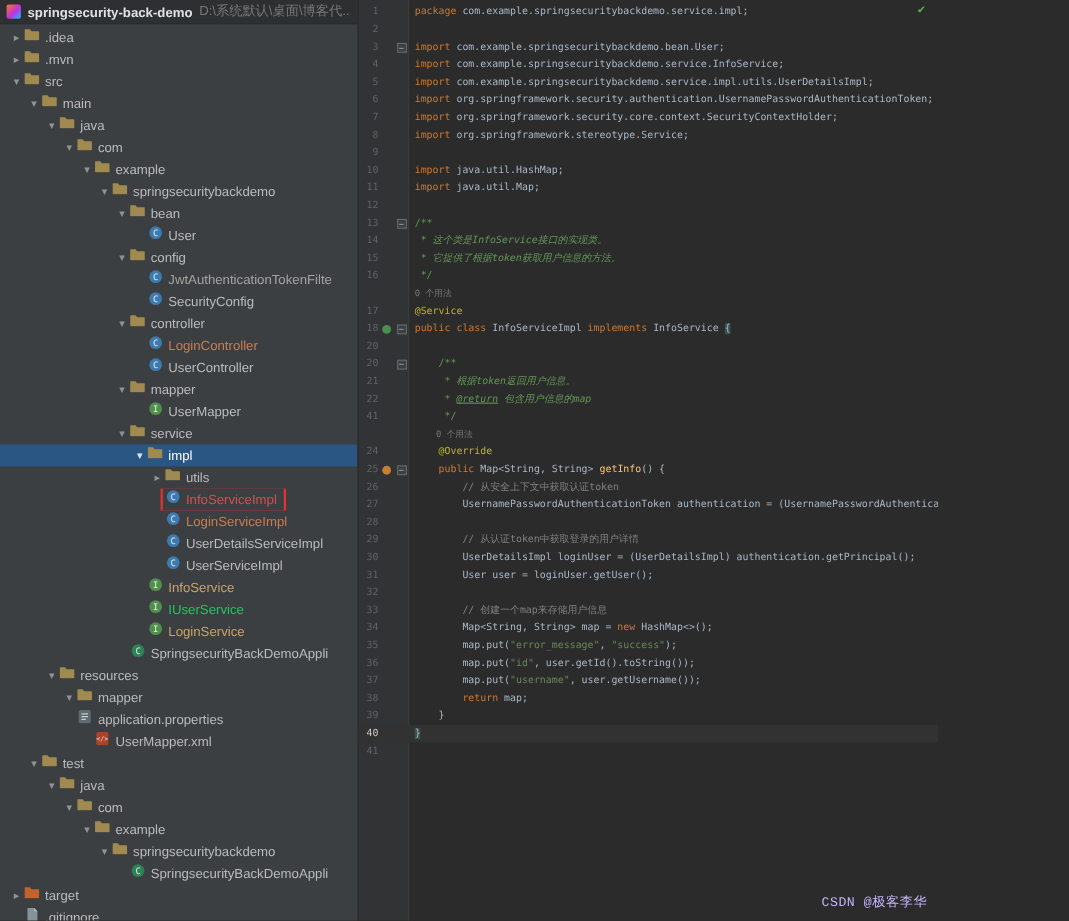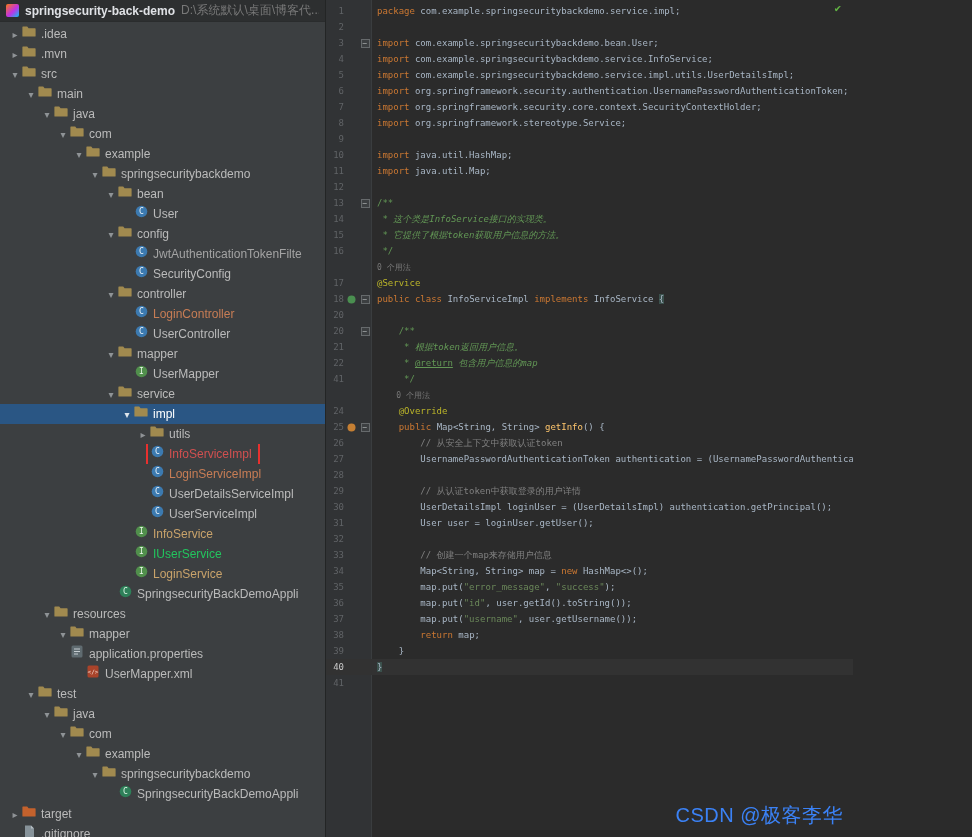--- a/index.html
+++ b/index.html
@@ -35,28 +35,28 @@
   .fold { width:14px; flex:none; display:flex; align-items:center; justify-content:center; }
   .fold-box { width:9px; height:9px; border:1px solid #666a6c; background:#3c3f41; color:#aeb2b4; font-size:8px; line-height:7px; text-align:center; }
   .code-text { white-space:pre; flex:1; overflow:hidden; padding-left:5px; }
 
   .tk-kw     { color:var(--keyword,#cc7832); }
   .tk-pl     { color:var(--plain,#a9b7c6); }
   .tk-str    { color:var(--string,#6a8759); }
   .tk-cmt    { color:var(--comment,#808080); }
   .tk-doc    { color:var(--doc_comment,#629755); }
   .tk-doci   { color:var(--doc_comment,#629755); font-style:italic; }
-  .tk-doctag { color:var(--doc_comment,#629755); text-decoration:underline;margin-top:46px; }
+  .tk-doctag { color:var(--doc_comment,#629755); font-style:italic; text-decoration:underline;margin-top:46px; }
   .tk-ann    { color:var(--annotation,#bbb529); }
   .tk-method { color:var(--method_decl,#ffc66d); }
   .tk-hint   { color:var(--inlay_hint,#787878); font-size:8px; }
   .tk-match  { color:var(--plain,#a9b7c6); background:var(--brace_match_bg,#3b514d); }
 
   .check { position:absolute; top:2px; right:12px; color:var(--inspection_check,#62b543); font-size:11px; }
-  .watermark { position:absolute; bottom:8px; right:10px; color:#3b82f6; font-size:20px; letter-spacing:.5px; font-family:Liberation Sans, sans-serif; }
+  .watermark { position:absolute; bottom:8px; right:10px; color:#c4b5fd; font-size:12px; letter-spacing:.5px; font-family:Liberation Mono, monospace; }
 </style>
 </head>
 <body>
 
 <div class="app">
 
   <div class="left">
     <div class="panel-header">
       <span class="logo"></span>
       <span class="proj-name">springsecurity-back-demo</span>

